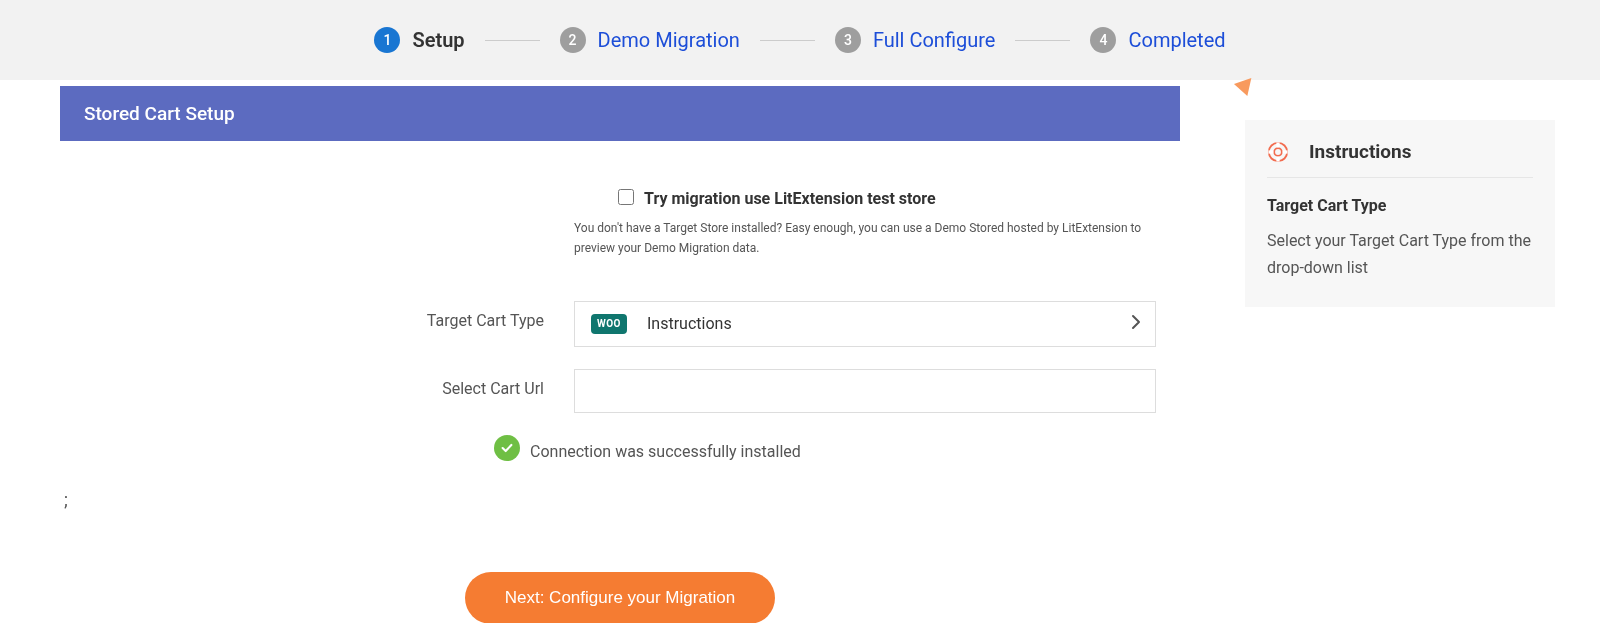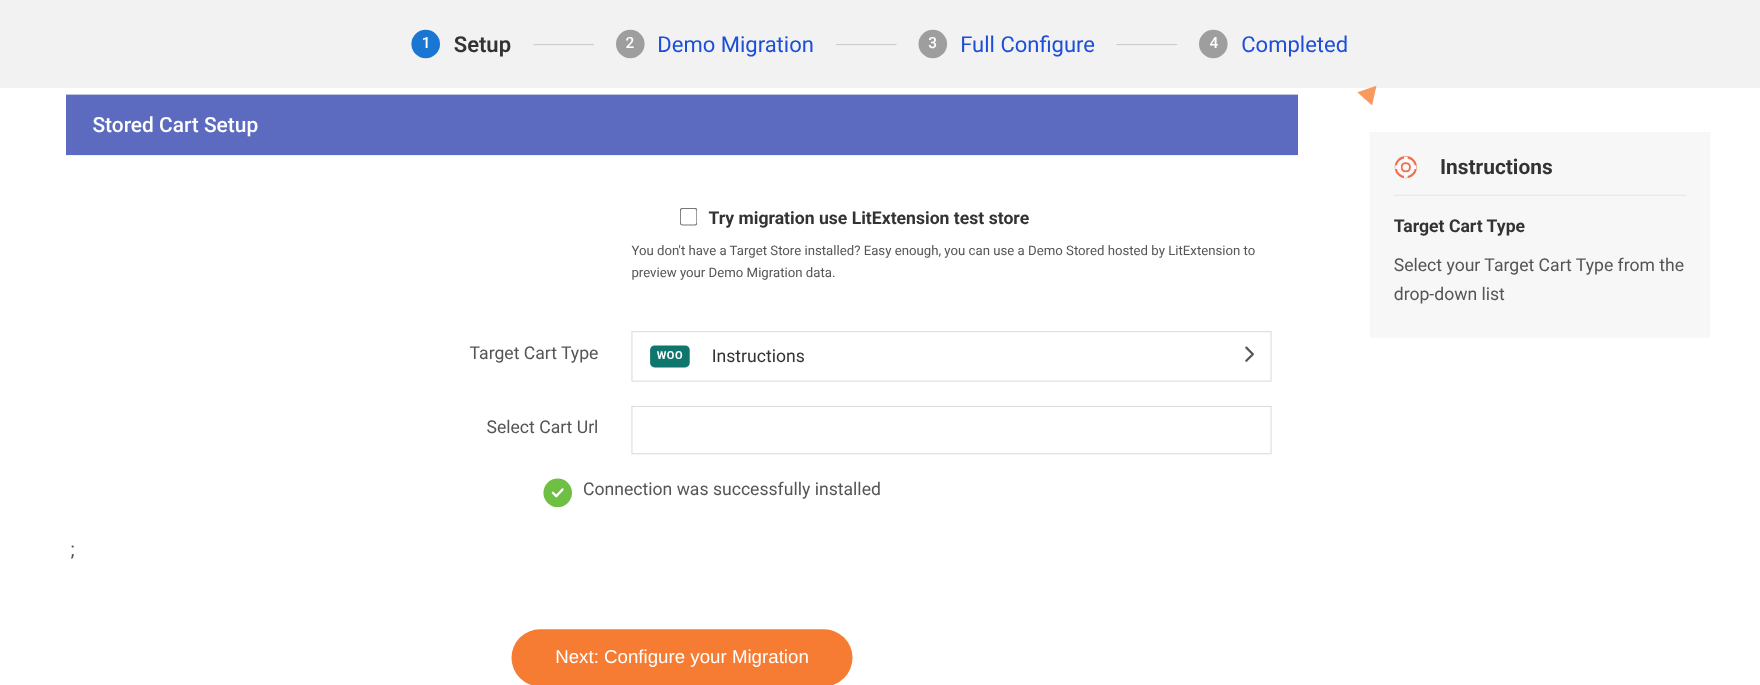--- a/index.html
+++ b/index.html
@@ -29,21 +29,21 @@
 
     .check-row { display: flex; align-items: flex-start; gap: 10px; margin-bottom: 10px; padding-left: 44px; }
     .check-desc { font-size: 12px; color: #555; line-height: 1.7; margin-bottom: 20px; }
 
     .dropdown { border: 1px solid #ddd; height: 46px; display: flex; align-items: center; padding: 0 16px; font-size: 16px; color: #333; position: relative; background: #fff; cursor: pointer; }
     .dropdown .woo-logo { width: 36px; height: 20px; background: #0f766e; border-radius: 4px; color: #fff; display: flex; align-items: center; justify-content: center; font-size: 10px; font-weight: 700; letter-spacing: 0.5px; margin-right: 20px; }
     .dropdown .chev { position: absolute; right: 14px; top: 50%; transform: translateY(-50%); font-size: 16px; color: #555; }
 
     .text-input { border: 1px solid #ddd; height: 44px; width: 100%; padding: 0 12px; font-size: 15px; outline: none; }
 
-    .status-row { display: flex; align-items: flex-start; gap: 10px; margin-left: 410px; margin-top: 6px; margin-bottom: 4px; }
+    .status-row { display: flex; align-items: flex-end; gap: 10px; margin-left: 410px; margin-top: 6px; margin-bottom: 4px; }
     .check-circle { width: 26px; height: 26px; border-radius: 50%; background: #6fbf44; display: flex; align-items: center; justify-content: center; }
     .check-circle svg { width: 14px; height: 14px; }
     .status-text { font-size: 16px; color: #555; }
 
     .stray { font-size: 18px; color: #555; margin-left: 4px; margin-top: 14px; }
 
     .next-btn { display: block; margin: 62px auto 20px auto; background: #f57c32; color: #fff; border: none; border-radius: 28px; padding: 16px 40px; font-size: 17px; cursor: pointer; }
 
     .pointer-shape { position: absolute; top: -44px; left: -8px; width: 0; height: 0; border-left: 9px solid transparent; border-right: 9px solid transparent; border-bottom: 16px solid #f89a5e; transform: rotate(42deg); }
 

